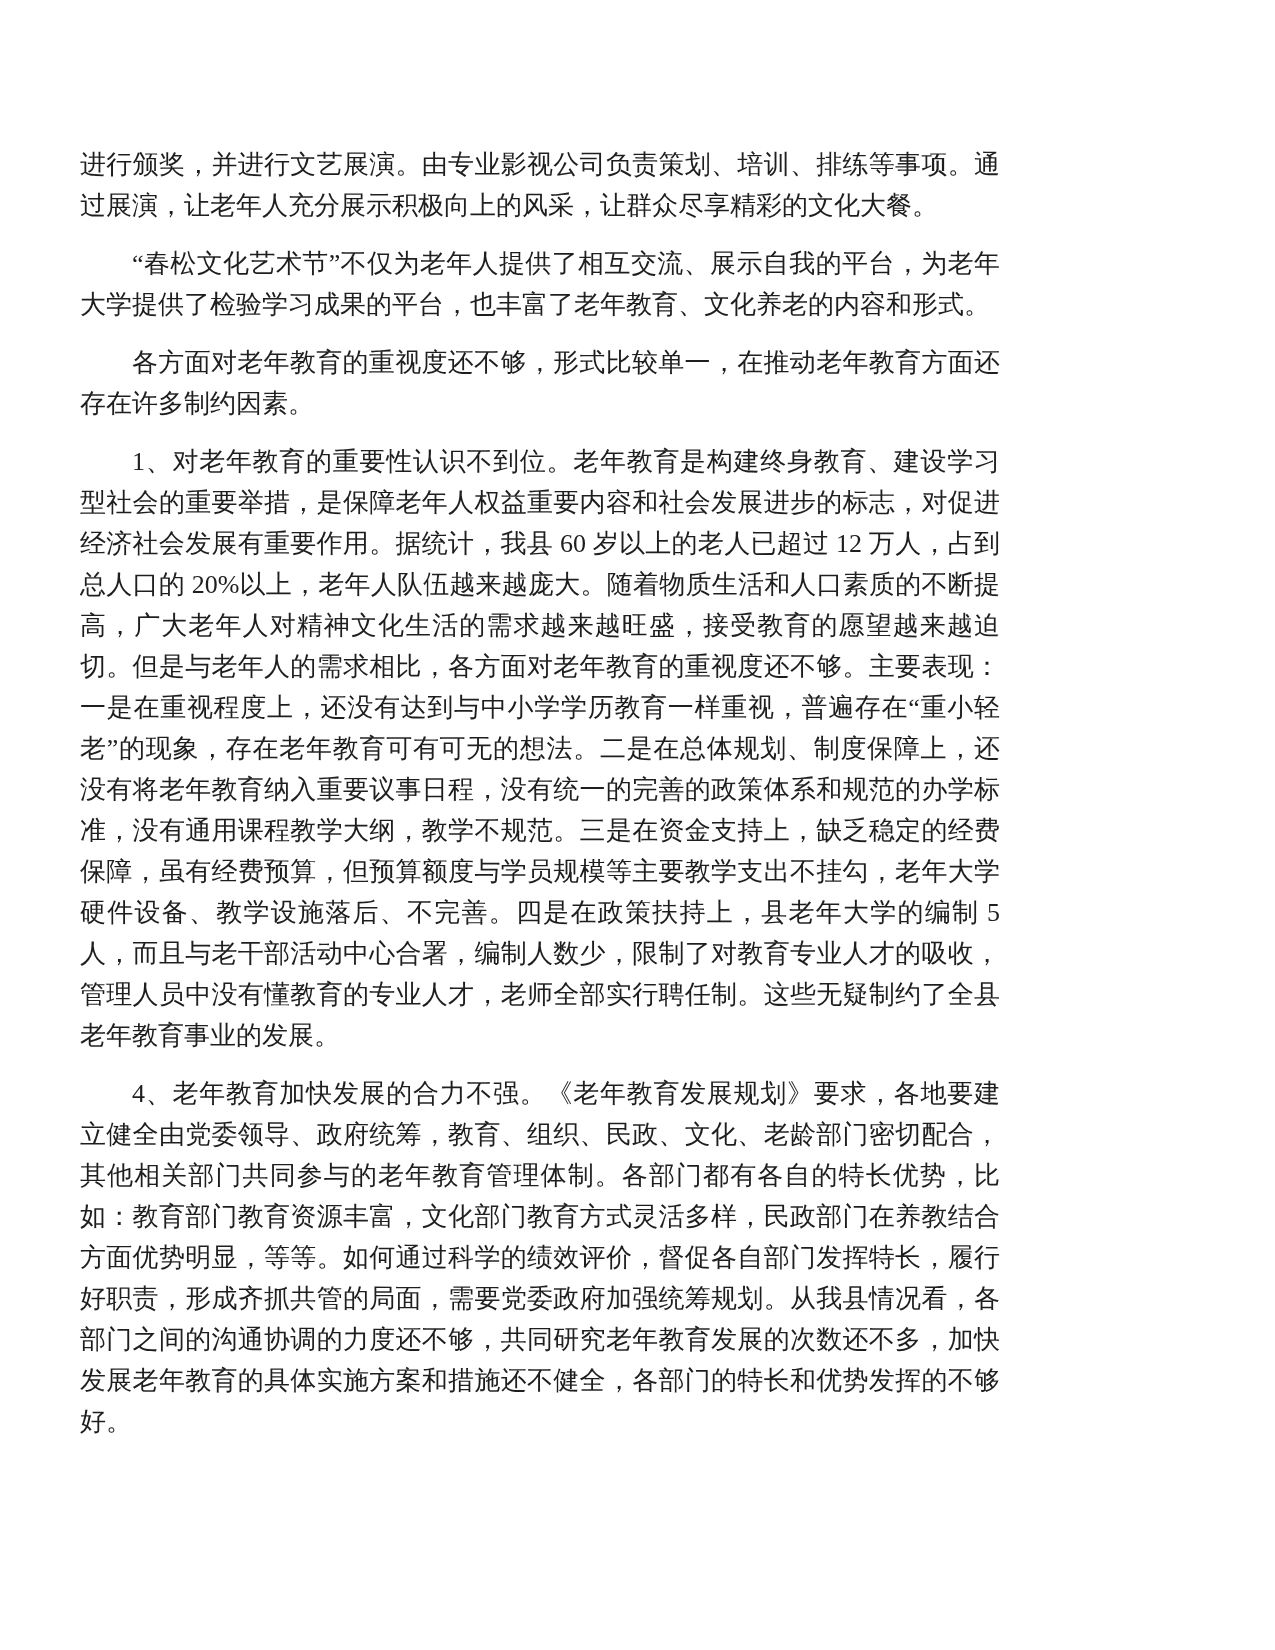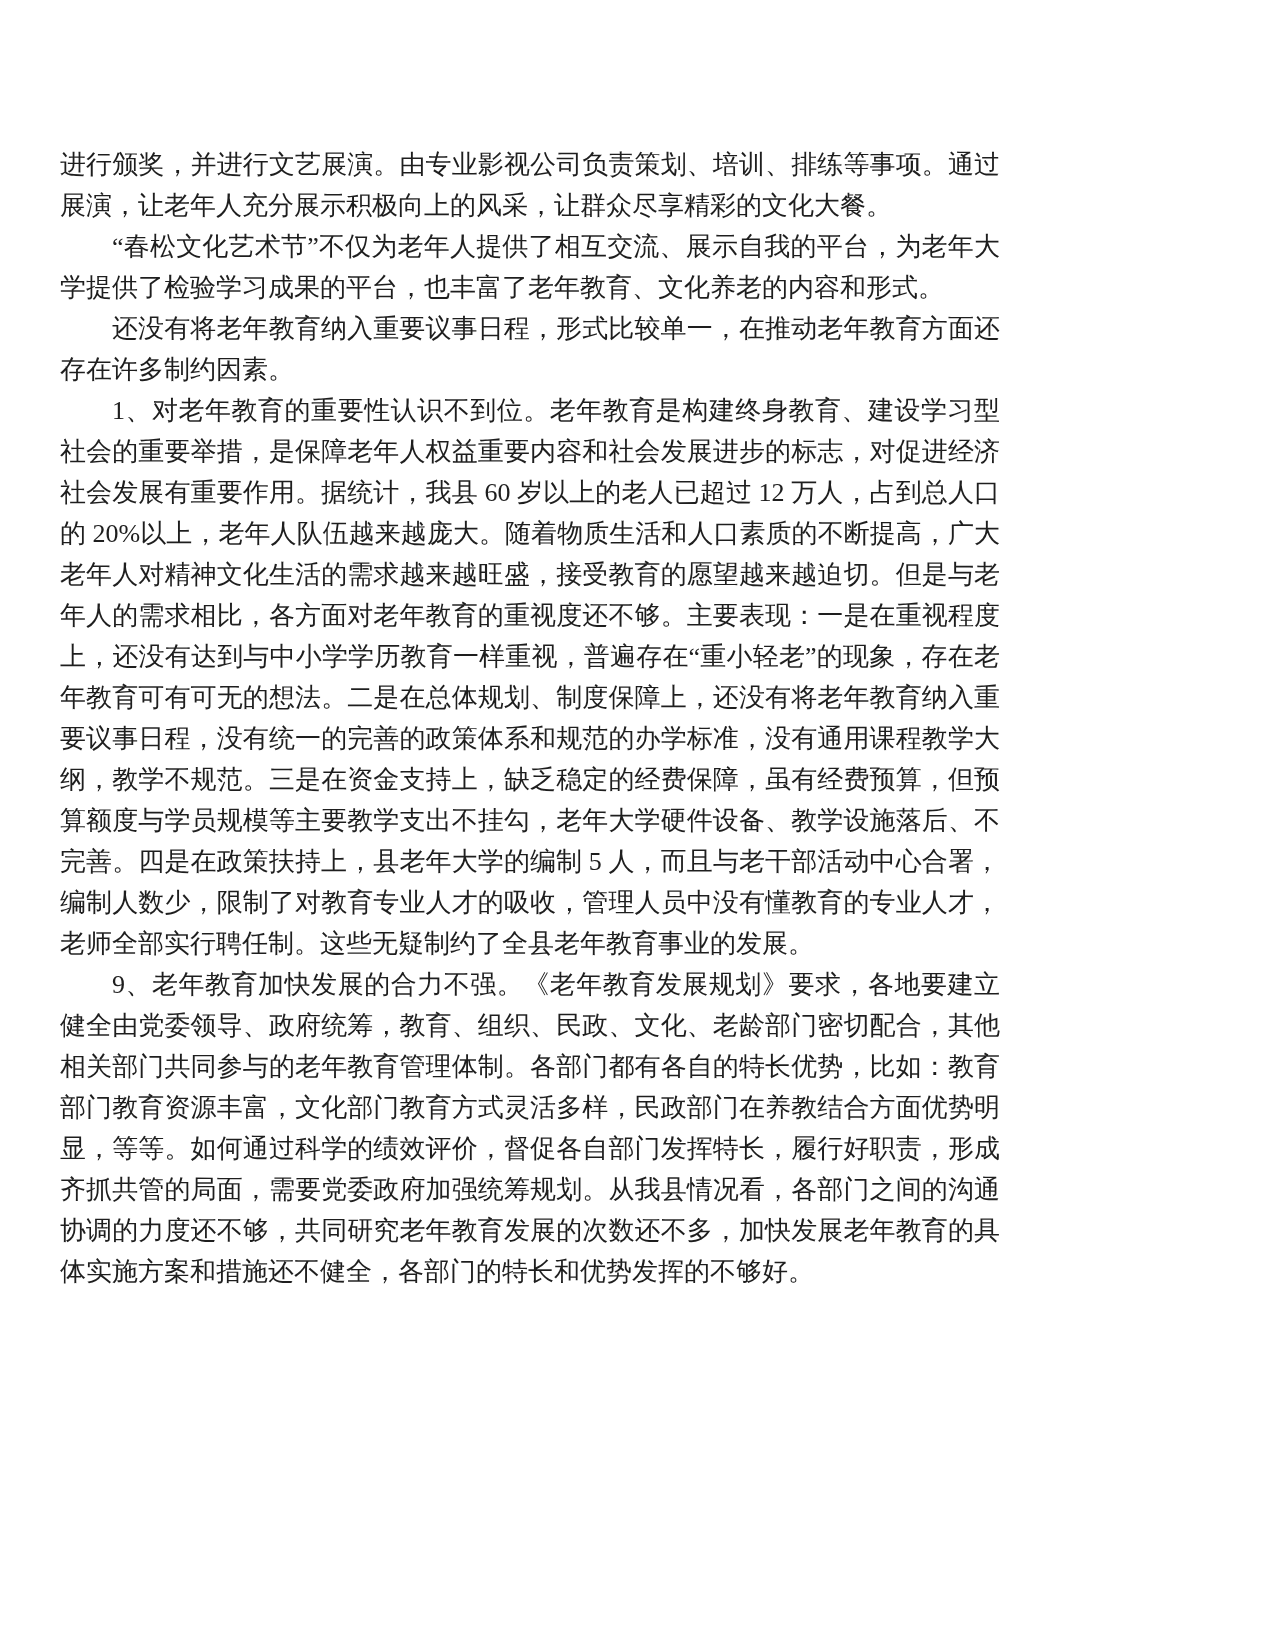--- a/index.html
+++ b/index.html
@@ -9,50 +9,51 @@
   body {
     width: 1275px;
     height: 1650px;
     background: #ffffff;
     overflow: hidden;
   }
   .page {
     box-sizing: border-box;
     width: 1132px;
     height: 1650px;
-    padding: 144px 132px 60px 60px;
+    padding: 144px 132px 60px 80px;
     background: #ffffff;
     font-family: "Liberation Serif", serif;
     font-size: 26px;
     line-height: 41px;
     color: #1e1e1e;
     text-align: justify;
     text-justify: inter-ideograph;
   }
   .para {
     margin: 0;
     text-indent: 2em;
   }
   .para.no-indent {
     text-indent: 0;
   }
   .para + .para {
+    margin-top: 17px;
   }
   .heading {
     font-weight: normal;
   }
 </style>
 </head>
 <body>
 
 <div class="page">
   <p class="para no-indent">进行颁奖，并进行文艺展演。由专业影视公司负责策划、培训、排练等事项。通过展演，让老年人充分展示积极向上的风采，让群众尽享精彩的文化大餐。</p>
 
   <p class="para">“春松文化艺术节”不仅为老年人提供了相互交流、展示自我的平台，为老年大学提供了检验学习成果的平台，也丰富了老年教育、文化养老的内容和形式。</p>
 
 
-  <p class="para">还没有将老年教育纳入重要议事日程，形式比较单一，在推动老年教育方面还存在许多制约因素。</p>
+  <p class="para">各方面对老年教育的重视度还不够，形式比较单一，在推动老年教育方面还存在许多制约因素。</p>
 
   <p class="para">1、对老年教育的重要性认识不到位。老年教育是构建终身教育、建设学习型社会的重要举措，是保障老年人权益重要内容和社会发展进步的标志，对促进经济社会发展有重要作用。据统计，我县 60 岁以上的老人已超过 12 万人，占到总人口的 20%以上，老年人队伍越来越庞大。随着物质生活和人口素质的不断提高，广大老年人对精神文化生活的需求越来越旺盛，接受教育的愿望越来越迫切。但是与老年人的需求相比，各方面对老年教育的重视度还不够。主要表现：一是在重视程度上，还没有达到与中小学学历教育一样重视，普遍存在“重小轻老”的现象，存在老年教育可有可无的想法。二是在总体规划、制度保障上，还没有将老年教育纳入重要议事日程，没有统一的完善的政策体系和规范的办学标准，没有通用课程教学大纲，教学不规范。三是在资金支持上，缺乏稳定的经费保障，虽有经费预算，但预算额度与学员规模等主要教学支出不挂勾，老年大学硬件设备、教学设施落后、不完善。四是在政策扶持上，县老年大学的编制 5 人，而且与老干部活动中心合署，编制人数少，限制了对教育专业人才的吸收，管理人员中没有懂教育的专业人才，老师全部实行聘任制。这些无疑制约了全县老年教育事业的发展。</p>
 
-  <p class="para">9、老年教育加快发展的合力不强。《老年教育发展规划》要求，各地要建立健全由党委领导、政府统筹，教育、组织、民政、文化、老龄部门密切配合，其他相关部门共同参与的老年教育管理体制。各部门都有各自的特长优势，比如：教育部门教育资源丰富，文化部门教育方式灵活多样，民政部门在养教结合方面优势明显，等等。如何通过科学的绩效评价，督促各自部门发挥特长，履行好职责，形成齐抓共管的局面，需要党委政府加强统筹规划。从我县情况看，各部门之间的沟通协调的力度还不够，共同研究老年教育发展的次数还不多，加快发展老年教育的具体实施方案和措施还不健全，各部门的特长和优势发挥的不够好。</p>
+  <p class="para">4、老年教育加快发展的合力不强。《老年教育发展规划》要求，各地要建立健全由党委领导、政府统筹，教育、组织、民政、文化、老龄部门密切配合，其他相关部门共同参与的老年教育管理体制。各部门都有各自的特长优势，比如：教育部门教育资源丰富，文化部门教育方式灵活多样，民政部门在养教结合方面优势明显，等等。如何通过科学的绩效评价，督促各自部门发挥特长，履行好职责，形成齐抓共管的局面，需要党委政府加强统筹规划。从我县情况看，各部门之间的沟通协调的力度还不够，共同研究老年教育发展的次数还不多，加快发展老年教育的具体实施方案和措施还不健全，各部门的特长和优势发挥的不够好。</p>
 
 </div>
 
 </body></html>

